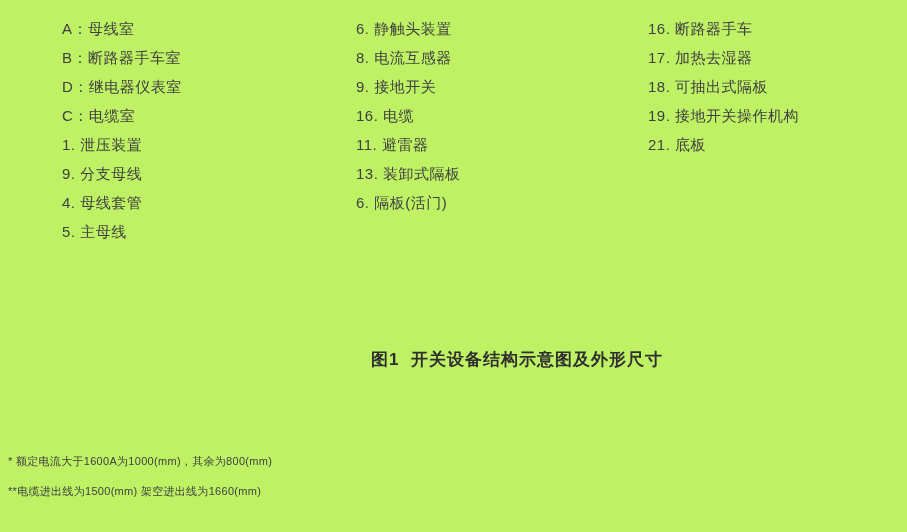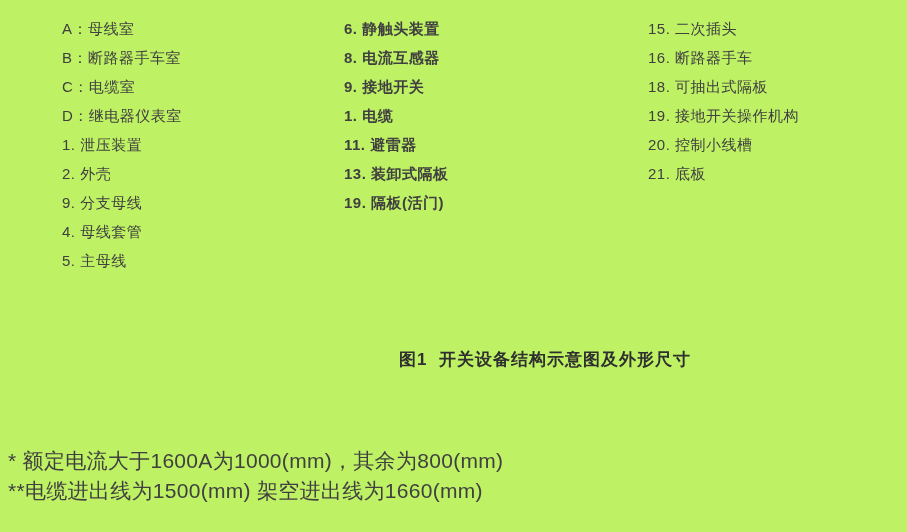--- a/index.html
+++ b/index.html
@@ -24,78 +24,75 @@
     padding: 0;
   }
   .legend-col li {
     height: 29px;
     line-height: 29px;
     font-size: 15px;
     letter-spacing: 0.5px;
     white-space: pre;
   }
   .col-1 { left: 62px; }
-  .col-2 { left: 344px; font-weight: bold; }
+  .col-2 { left: 356px; }
   .col-3 { left: 648px; }
   .figure-caption {
     position: absolute;
     left: 371px;
     top: 348px;
     font-size: 17px;
     font-weight: bold;
     color: #2f2f2f;
     letter-spacing: 1px;
     white-space: pre;
-    margin-left: 28px;
   }
   .footnotes {
     position: absolute;
     left: 8px;
     top: 446px;
   }
   .footnote {
-    font-size: 21px;
+    font-size: 11px;
     line-height: 30px;
     letter-spacing: 0.3px;
     white-space: pre;
   }
 </style>
 </head>
 <body>
 
 <div class="page">
 
   <ul class="legend-col col-1">
     <li>A：母线室</li>
     <li>B：断路器手车室</li>
+    <li>D：继电器仪表室</li>
     <li>C：电缆室</li>
-    <li>D：继电器仪表室</li>
     <li>1. 泄压装置</li>
-    <li>2. 外壳</li>
     <li>9. 分支母线</li>
     <li>4. 母线套管</li>
     <li>5. 主母线</li>
   </ul>
 
   <ul class="legend-col col-2">
     <li>6. 静触头装置</li>
     <li>8. 电流互感器</li>
     <li>9. 接地开关</li>
-    <li>1. 电缆</li>
+    <li>16. 电缆</li>
     <li>11. 避雷器</li>
     <li>13. 装卸式隔板</li>
-    <li>19. 隔板(活门)</li>
+    <li>6. 隔板(活门)</li>
   </ul>
 
   <ul class="legend-col col-3">
-    <li>15. 二次插头</li>
     <li>16. 断路器手车</li>
+    <li>17. 加热去湿器</li>
     <li>18. 可抽出式隔板</li>
     <li>19. 接地开关操作机构</li>
-    <li>20. 控制小线槽</li>
     <li>21. 底板</li>
   </ul>
 
   <div class="figure-caption">图1  开关设备结构示意图及外形尺寸</div>
 
   <div class="footnotes">
     <div class="footnote">* 额定电流大于1600A为1000(mm)，其余为800(mm)</div>
     <div class="footnote">**电缆进出线为1500(mm) 架空进出线为1660(mm)</div>
   </div>
 

